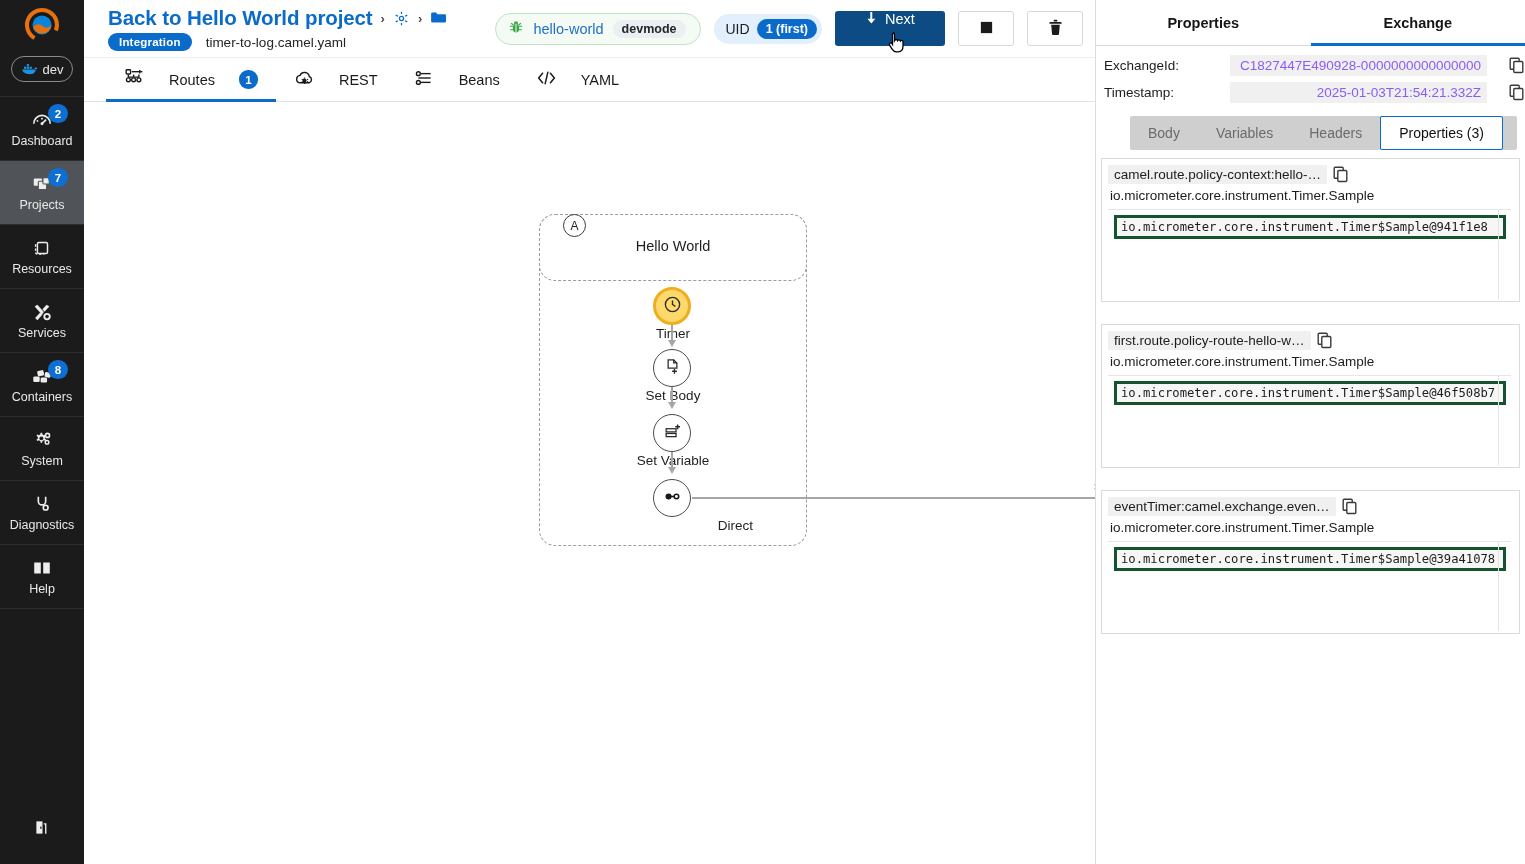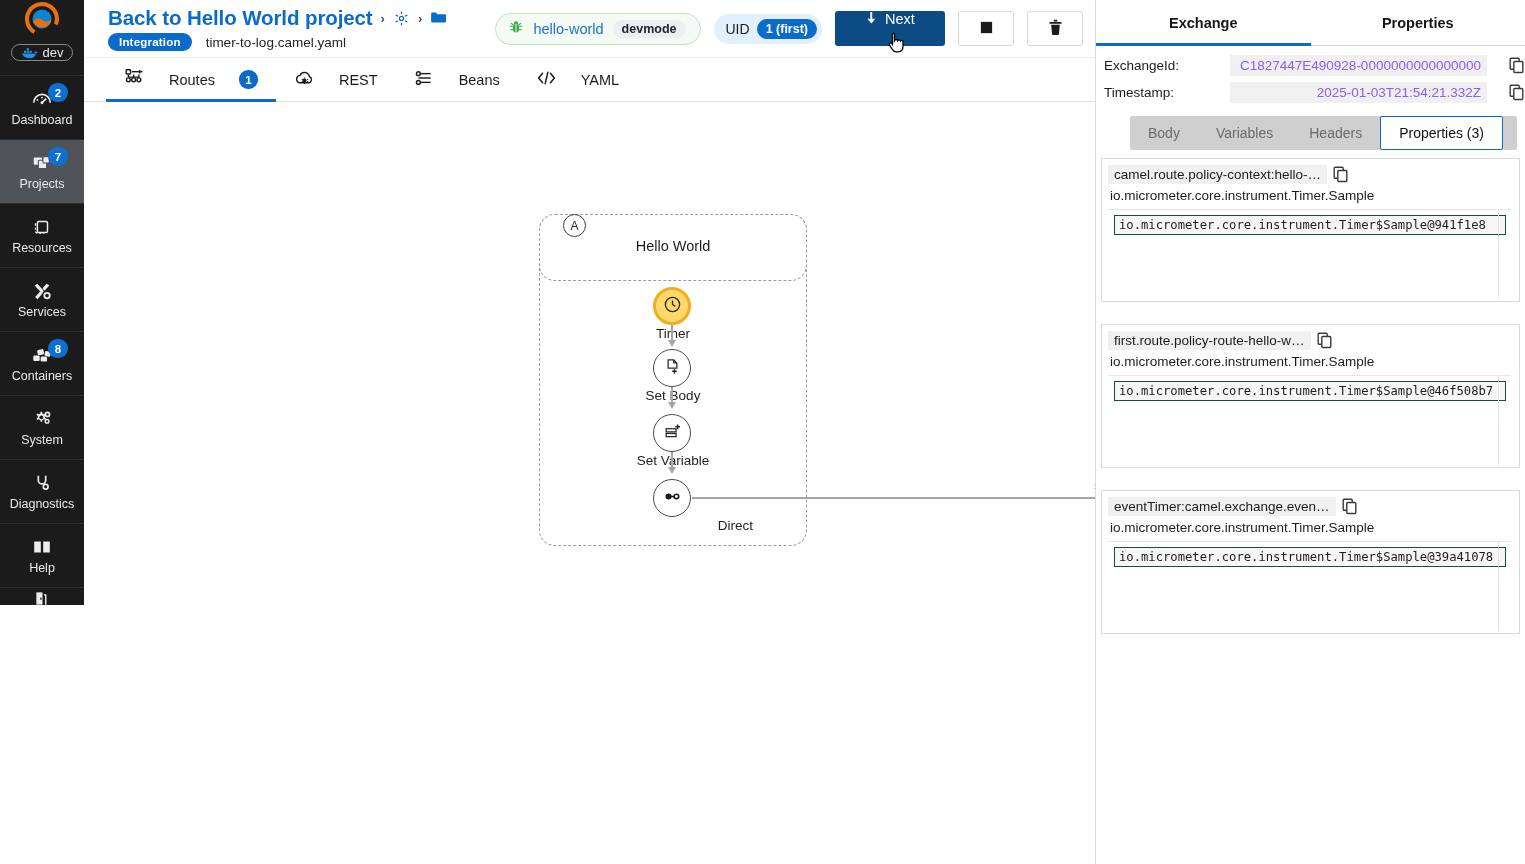--- a/index.html
+++ b/index.html
@@ -6,21 +6,21 @@
   html, body {
     width: 1525px; height: 864px;
     font-family: "Liberation Sans", sans-serif;
     background: #ffffff;
     overflow: hidden;
   }
   #app { display: flex; width: 1525px; height: 864px; }
 
   
   .navrail {
-    width: 84px; height: 605px;
+    width: 84px; height: 864px;
     background: #1b1b1b;
     display: flex; flex-direction: column; align-items: center;
     flex: 0 0 84px;
     color: #f0f0f0;
   }
   .logo-wrap { height: 50px; display:flex; align-items:center; justify-content:center; width:100%; }
   .logo { width: 38px; height: 38px; position: relative; }
   .dev-badge {
     margin-top: 6px; width: 62px; height: 26px; border-radius: 14px;
     border: 1px solid #8a8a8a; display:flex; align-items:center; justify-content:center;
@@ -189,21 +189,21 @@
   .pcard-key {
     background:#f0f0f0; font-size: 13.5px; color:#1c1c1c; padding: 2px 6px;
     max-width: 228px; white-space:nowrap; overflow:hidden;
   }
   .pcard-type { font-size: 13.5px; color:#1c1c1c; margin-top: 4px; padding-left: 2px; }
   .pcard-valwrap {
     margin-top: 6px; border-top: 1px solid #e6e6e6;
     height: 92px; position: relative;
   }
   .pcard-val {
-    margin: 5px 0 0 6px; background:#f6f6f6; border:1px solid #14532d;
+    margin: 5px 0 0 6px; background:#f6f6f6; border:3px solid #14532d;
     font-family: "DejaVu Sans Mono", monospace; font-size: 12.2px; color:#1c1c1c;
     padding: 2px 4px; white-space: nowrap; overflow: hidden;
     width: 392px;
   }
   .pcard-scrollline { position:absolute; right: 12px; top: 0; bottom: 2px; width: 1px; background:#e4e4e4; }
 </style>
 </head>
 <body>
 
 <div id="app">
@@ -534,22 +534,22 @@
 
       <div class="edge-h" style="left:608px; top:395px; width:440px;"></div>
 
       <div class="edge-lbl" style="left:1010px; top:376px;">second</div>
 
     </div>
   </div>
 
   <div class="rightpanel">
     <div class="rp-tabs">
+      <div class="rp-tab">Properties</div>
       <div class="rp-tab active">Exchange</div>
-      <div class="rp-tab">Properties</div>
     </div>
 
     <div style="padding-top:6px;">
       <div class="kv-row">
         <span class="kv-key">ExchangeId:</span>
         <span class="kv-val">C1827447E490928-0000000000000000</span>
         <span class="copy-ico">
           <svg viewBox="0 0 16 17" width="16" height="17" fill="none" stroke="#3a3a3a" stroke-width="1.4">
             <rect x="1.2" y="1.2" width="9" height="11" rx="1"></rect>
             <rect x="4.8" y="4.5" width="9" height="11" rx="1" fill="#fff"></rect>

